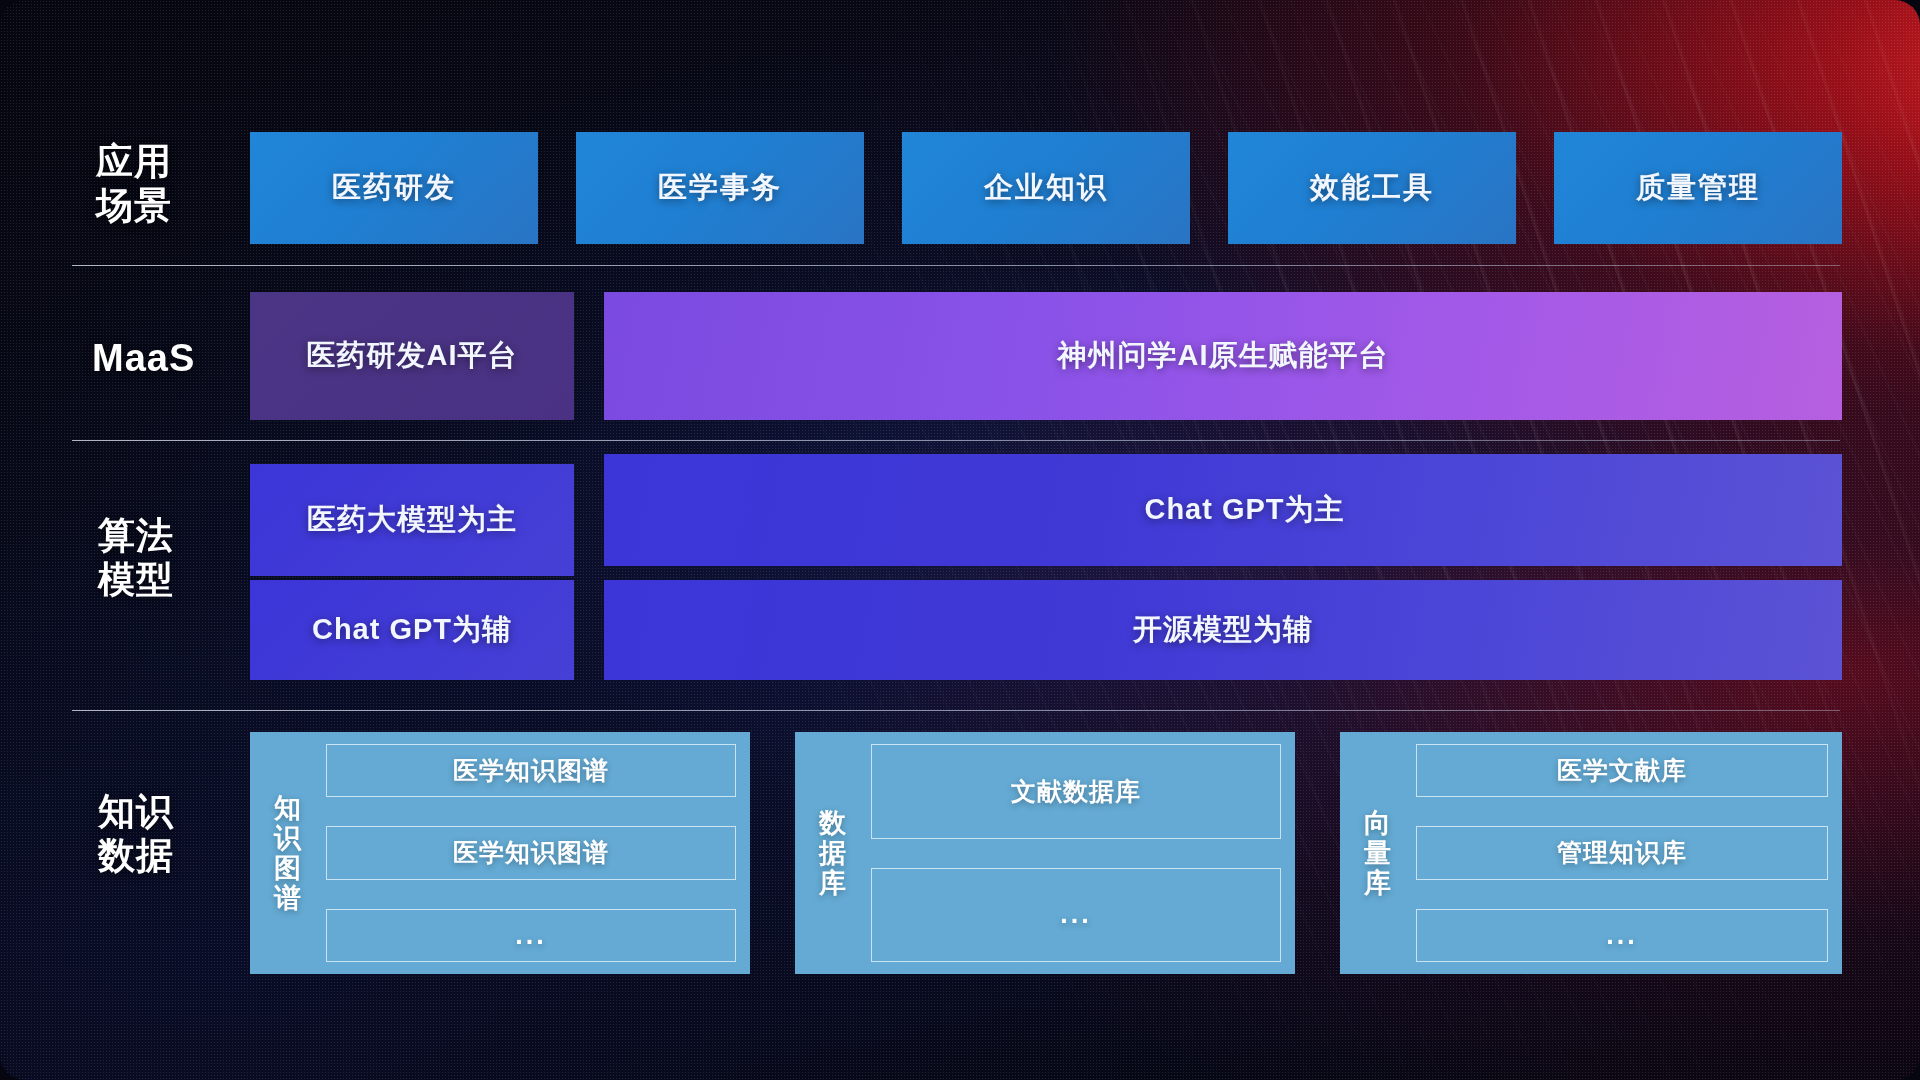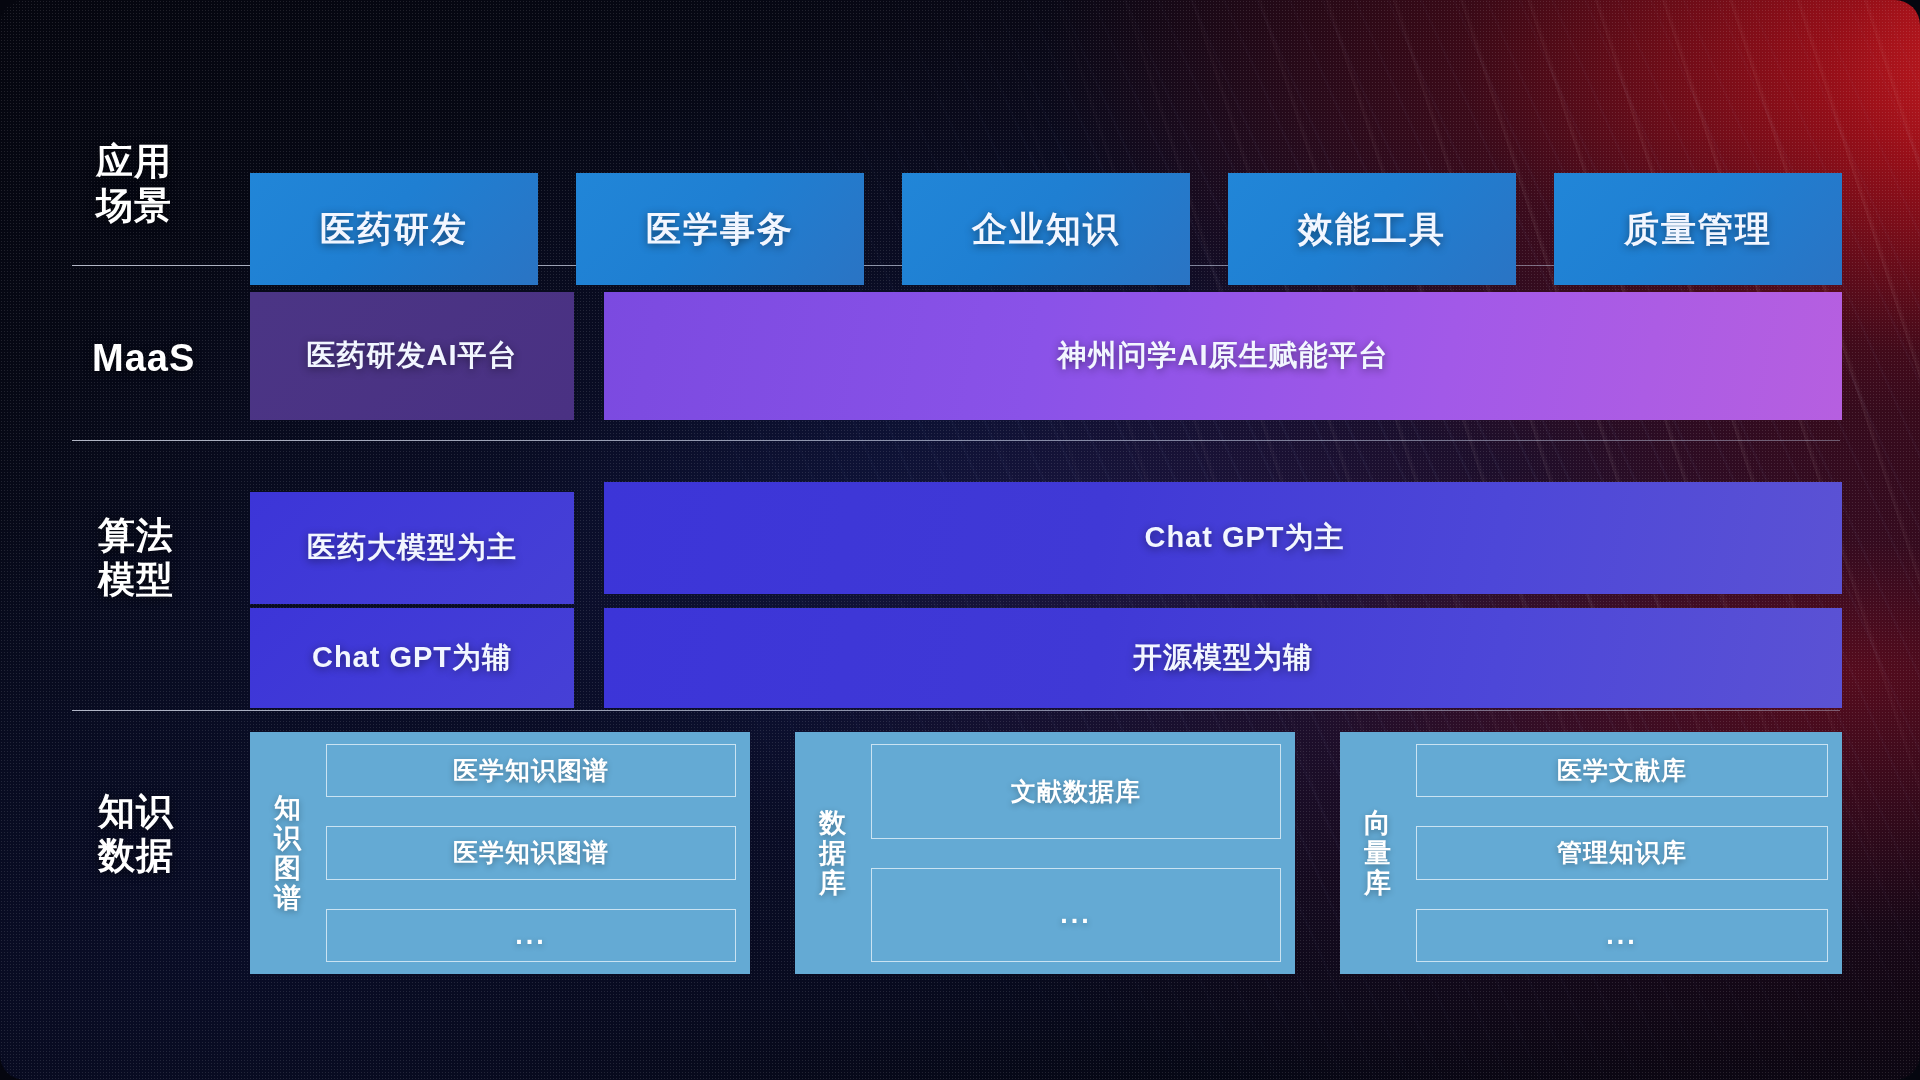--- a/index.html
+++ b/index.html
@@ -46,27 +46,27 @@
     text-shadow:0 2px 10px rgba(0,0,0,.65);
   }
   .divider{position:absolute;height:1px;
     background:linear-gradient(90deg,rgba(225,230,245,.78) 0%,rgba(205,214,236,.62) 55%,rgba(190,200,225,.42) 100%);}
 
   .box{position:absolute;display:flex;align-items:center;justify-content:center;
     color:#f2f6ff;font-weight:bold;text-align:center;
     text-shadow:0 2px 8px rgba(0,0,0,.45);box-sizing:border-box;}
 
   .app-box{background:linear-gradient(135deg,#2186d8 0%,#1f7fd2 45%,#2a74c4 100%);
-    font-size:35px;letter-spacing:2px;margin-top:41px;}
+    font-size:29px;letter-spacing:2px;}
   .maas-left{background:linear-gradient(135deg,#4b3585 0%,#4a3183 100%);
     font-size:29px;letter-spacing:1px;}
   .maas-right{background:linear-gradient(100deg,#7b4ae0 0%,#8a52e8 35%,#a259e8 68%,#b65fe0 100%);
     font-size:29px;letter-spacing:1px;}
   .algo-box{background:linear-gradient(100deg,#3c35d8 0%,#4039d6 40%,#4d47d8 72%,#5b52d4 100%);
-    font-size:29px;letter-spacing:1px;margin-top:28px;}
+    font-size:29px;letter-spacing:1px;}
   .algo-box.small{background:linear-gradient(135deg,#3c35d8 0%,#4640d6 100%);}
 
   .kgroup{position:absolute;background:#64aad4;display:flex;align-items:stretch;
     box-sizing:border-box;padding:12px 14px 12px 10px;}
   .kgroup .vlabel{
     width:56px;flex:0 0 56px;display:flex;flex-direction:column;align-items:center;
     justify-content:center;color:#ffffff;font-weight:bold;font-size:27px;line-height:1.12;
     letter-spacing:1px;text-shadow:0 2px 6px rgba(0,0,0,.3);}
   .kgroup .items{flex:1 1 auto;display:flex;flex-direction:column;gap:29px;padding-left:10px;}
   .kitem{flex:1 1 0;border:1px solid rgba(236,245,252,.75);

